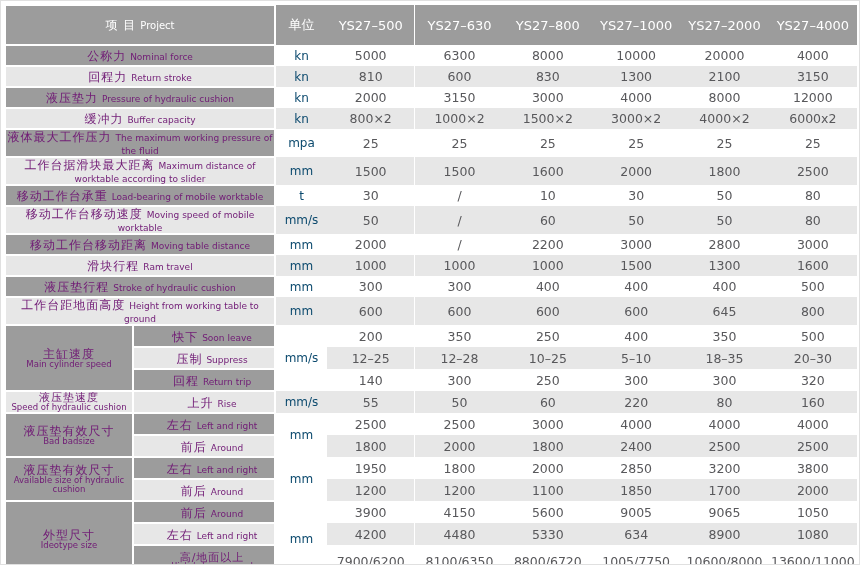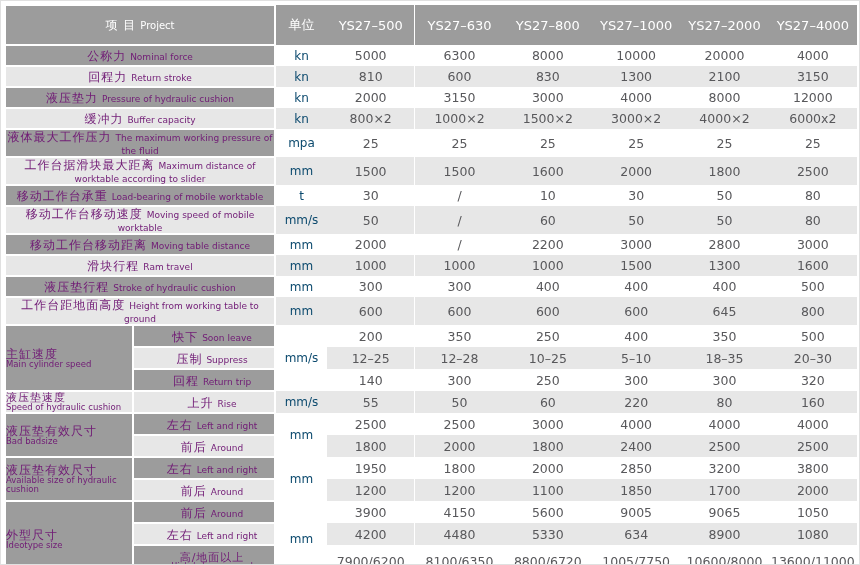--- a/index.html
+++ b/index.html
@@ -11,21 +11,21 @@
   tbody tr{height:21px;}
   tbody tr.tall{height:32px;}
   th,td{padding:0;font-weight:normal;overflow:hidden;}
   th{background:#9c9c9c;color:#fff;font-size:13px;text-align:center;}
   th.project{border:2px solid #fff;}
   th .en{font-size:10px;margin-left:4px;}
   tbody tr:nth-child(even) td{background:#e7e7e7;}
   tbody td.lab,tbody td.glab,tbody td.sub{background:#9c9c9c;color:#701a75;border:2px solid #fff;}
   tbody td.wspan{background:#fff;}
   td.lab{text-align:center;line-height:11px;}
-  td.glab{text-align:left;}
+  td.glab{text-align:center;}
   td.sub{text-align:center;padding-left:16px;}
   .zh{font-size:12px;letter-spacing:1px;}
   .en{font-size:9px;letter-spacing:0;}
   td.lab .en,td.sub .en{margin-left:4px;line-height:9px;}
   td.glab .zh{display:block;line-height:12px;}
   td.glab .en{display:block;font-size:8.5px;line-height:9px;}
   td.sub .zh2{display:block;font-size:11px;letter-spacing:1px;line-height:11px;}
   td.sub .en2{display:block;font-size:8px;line-height:8px;}
   td.unit{text-align:center;color:#0c4a6e;font-size:12px;}
   td.val{text-align:center;color:#58585b;font-size:12.5px;}

